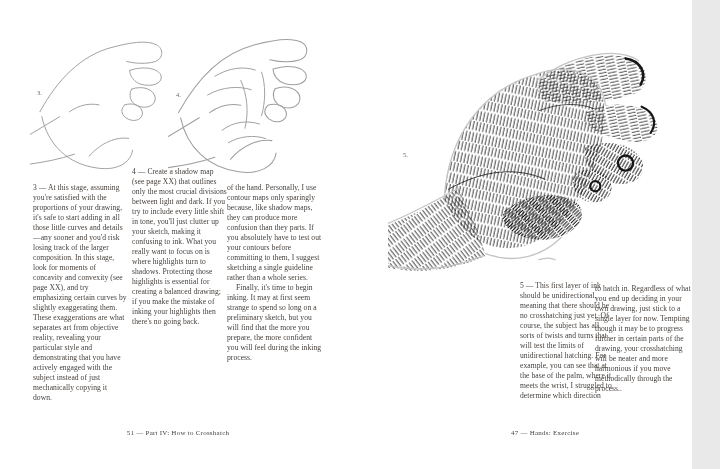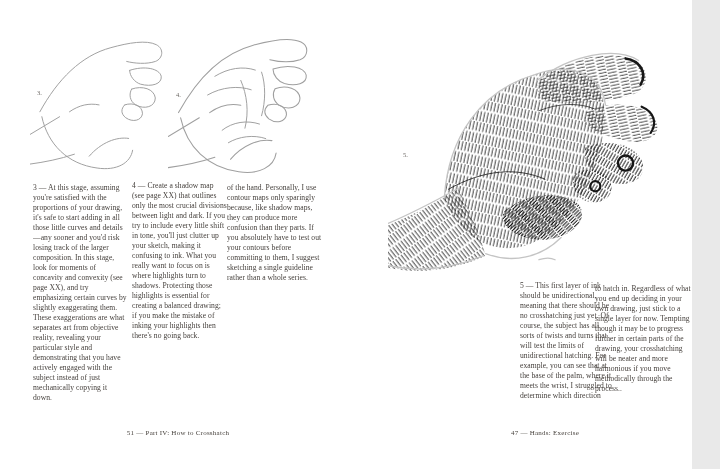--- a/index.html
+++ b/index.html
@@ -79,25 +79,26 @@
 
   <span class="figlabel" style="left:176px;top:92px">4.</span>
   <svg class="fig" style="left:168px;top:14px" width="156" height="164" viewBox="0 0 150 158">
     <use href="#handSketch"></use>
     <use href="#shadowLines"></use>
   </svg>
 
   <div class="col" style="left:33px;top:183px">
     <p>3 — At this stage, assuming you're satisfied with the proportions of your drawing, it's safe to start adding in all those little curves and details—any sooner and you'd risk losing track of the larger composition. In this stage, look for moments of concavity and convexity (see page XX), and try emphasizing certain curves by slightly exaggerating them. These exaggerations are what separates art from objective reality, revealing your particular style and demonstrating that you have actively engaged with the subject instead of just mechanically copying it down.</p>
   </div>
-  <div class="col" style="left:132px;top:181px">
+  <div class="col" style="left:132px;top:167px">
     <p>4 — Create a shadow map (see page XX) that outlines only the most crucial divisions between light and dark. If you try to include every little shift in tone, you'll just clutter up your sketch, making it confusing to ink. What you really want to focus on is where highlights turn to shadows. Protecting those highlights is essential for creating a balanced drawing; if you make the mistake of inking your highlights then there's no going back.</p>
   </div>
   <div class="col" style="left:227px;top:183px;width:96px">
     <p>of the hand. Personally, I use contour maps only sparingly because, like shadow maps, they can produce more confusion than they parts. If you absolutely have to test out your contours before committing to them, I suggest sketching a single guideline rather than a whole series.</p>
+    <p>Finally, it's time to begin inking. It may at first seem strange to spend so long on a preliminary sketch, but you will find that the more you prepare, the more confident you will feel during the inking process.</p>
   </div>
 
   <div class="footer" style="left:68px;top:429px">51 — Part IV: How to Crosshatch</div>
 
   <span class="figlabel" style="left:403px;top:152px">5.</span>
 
   <svg class="fig" style="left:388px;top:12px" width="312" height="272" viewBox="0 0 310 270">
 
     <path d="M0,212 C28,200 50,188 70,176 C80,196 90,216 97,242 C62,258 26,260 0,254 Z" fill="url(#ph2)"></path>
     <path d="M56,185 C60,125 92,78 146,62 C184,50 212,62 215,94 C218,132 198,190 160,220 C122,248 76,235 56,185 Z" fill="url(#ph1)"></path>

